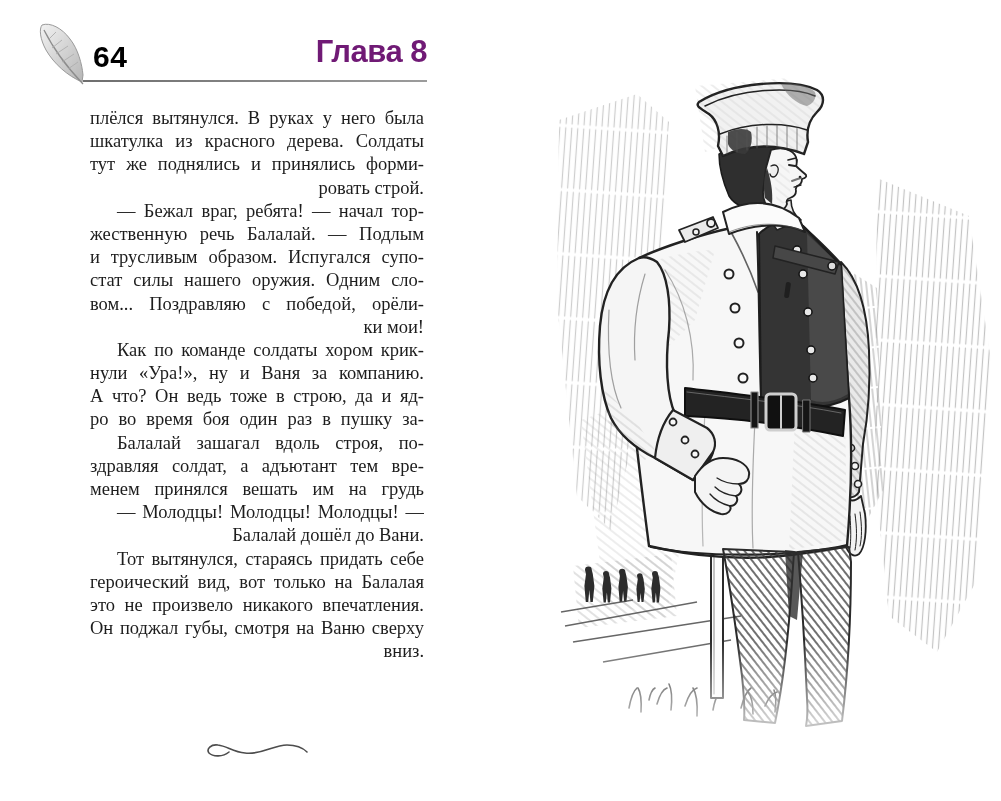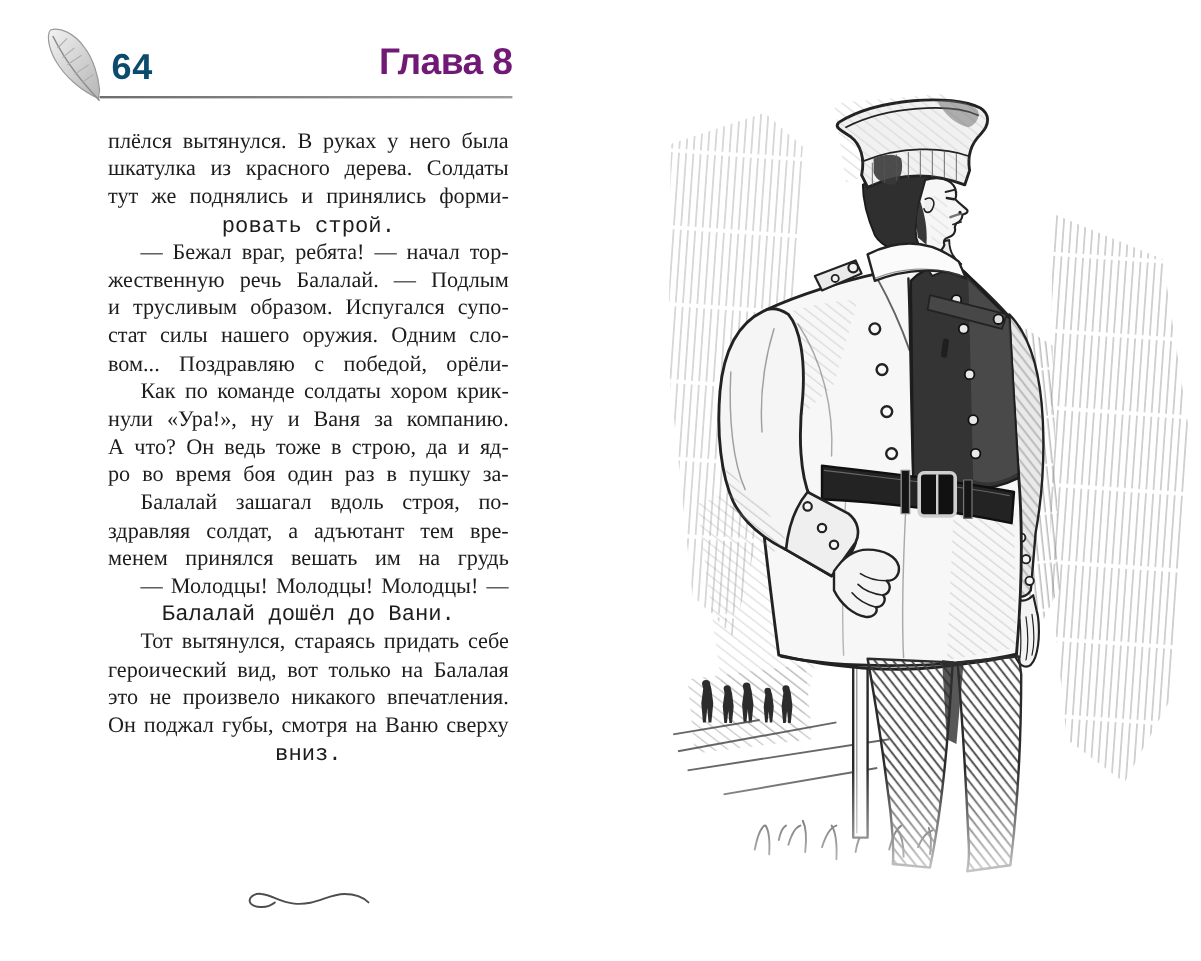--- a/index.html
+++ b/index.html
@@ -1,31 +1,31 @@
 <!DOCTYPE html>
 <html><head>
 <meta charset="utf-8">
 <style>
   html,body{margin:0;padding:0;background:#ffffff;}
   .page{position:relative;width:1001px;height:801px;background:#ffffff;overflow:hidden;
         font-family:"Liberation Serif",serif;color:#1d1d1d;}
   .hdr-num{position:absolute;left:93px;top:40px;font-family:"Liberation Sans",sans-serif;
-           font-weight:600;font-size:30px;color:#0c4a6e;letter-spacing:.5px;}
+           font-weight:600;font-size:30px;color:#000000;letter-spacing:.5px;}
   .hdr-title{position:absolute;left:83px;top:34px;width:344px;text-align:right;
              font-family:"Liberation Sans",sans-serif;font-weight:700;font-size:31px;
              letter-spacing:-0.5px;color:#701a75;}
   .hdr-rule{position:absolute;left:83px;top:80px;width:344px;height:2px;
             background:linear-gradient(to right,#6e6e6e,#9c9c9c);}
   .feather{position:absolute;left:22px;top:18px;}
   .textcol{position:absolute;left:90px;top:107px;width:334px;font-size:18.5px;line-height:23.2px;}
   .line{height:23.2px;overflow:hidden;}
   .jline{display:flex;justify-content:space-between;}
   .jline span{white-space:pre;}
   .ind{padding-left:27px;}
-  .last{text-align:center;font-family:Liberation Mono, monospace;}
+  .last{text-align:right;}
   .flourish{position:absolute;left:205px;top:740px;}
   .illo{position:absolute;left:545px;top:60px;}
 </style>
 </head>
 <body>
 
 <div class="page">
 
   <svg class="feather" width="66" height="68" viewBox="0 0 66 68">
     <defs>
@@ -109,20 +109,21 @@
           <span>Одним</span>
           <span>сло-</span>
         </div>
       <div class="line jline">
           <span>вом...</span>
           <span>Поздравляю</span>
           <span>с</span>
           <span>победой,</span>
           <span>орёли-</span>
         </div>
+      <div class="line last">ки мои!</div>
     </div>
     <div>
       <div class="line jline ind">
           <span>Как</span>
           <span>по</span>
           <span>команде</span>
           <span>солдаты</span>
           <span>хором</span>
           <span>крик-</span>
         </div>

